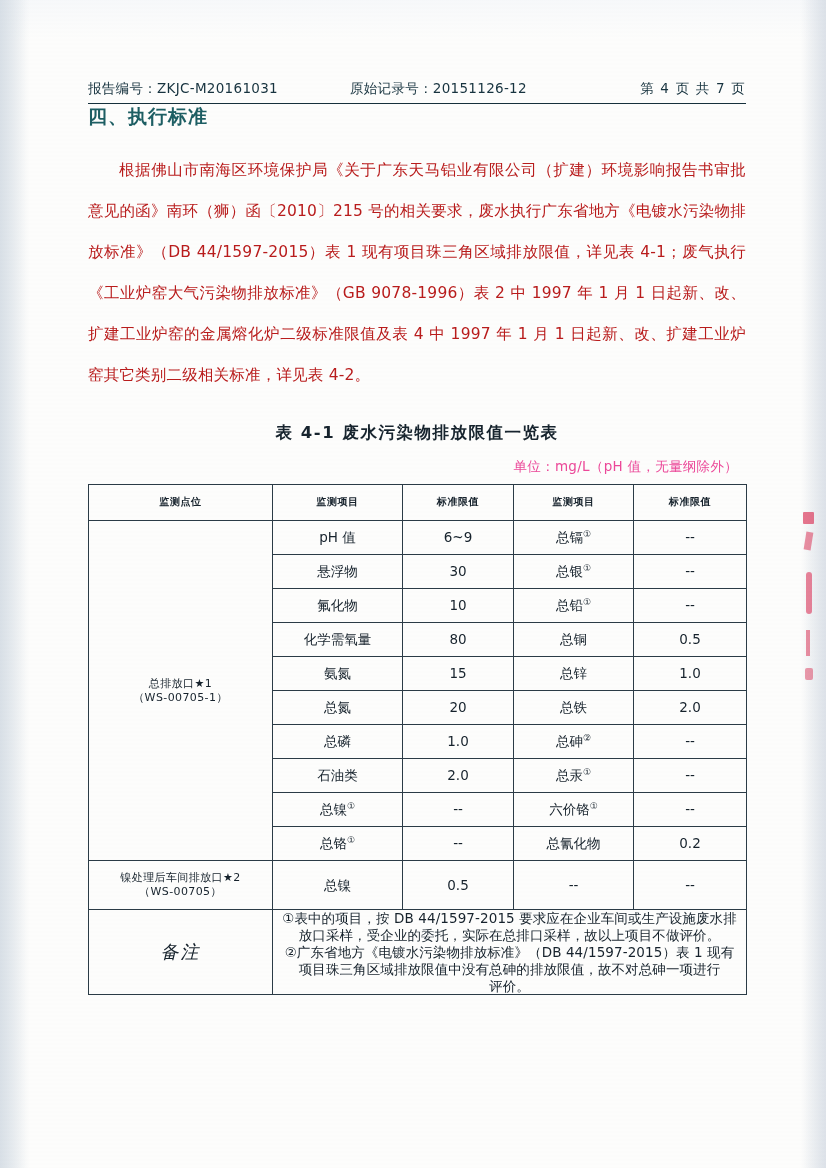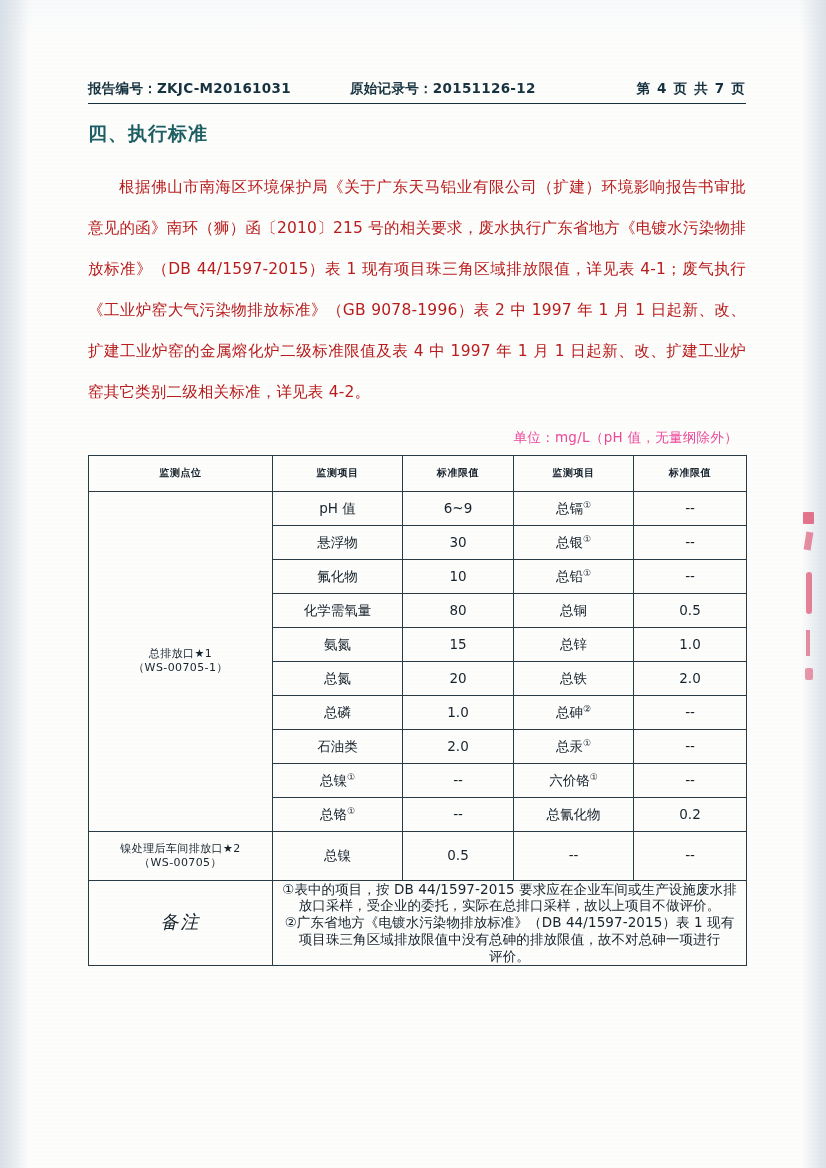--- a/index.html
+++ b/index.html
@@ -48,34 +48,33 @@
     left: 88px;
     top: 80px;
     width: 658px;
   }
 
   
   .doc-header {
     display: flex;
     align-items: baseline;
     font-size: 13.5px;
-    font-weight: 700;
+    font-weight: 400;
     color: #17333f;
     letter-spacing: .3px;
     padding-bottom: 5px;
     border-bottom: 1.6px solid #16303c;
     white-space: nowrap;
   }
   .hdr-left   { width: 250px; }
   .hdr-center { flex: 1; text-align: left; padding-left: 12px; }
   .hdr-right  { width: 146px; text-align: right; letter-spacing: 1.2px; }
 
   
   .section-heading {
-    margin-top: 17px;
     font-size: 19px;
     font-weight: 700;
     color: #1d5e63;
     letter-spacing: 1px;
   }
 
   
   .body-para {
     margin-top: 20px;
     font-size: 15.5px;
@@ -181,20 +180,21 @@
   <div class="doc-header">
     <span class="hdr-left">报告编号：ZKJC-M20161031</span>
     <span class="hdr-center">原始记录号：20151126-12</span>
     <span class="hdr-right">第 4 页 共 7 页</span>
   </div>
 
   <div class="section-heading">四、执行标准</div>
 
   <p class="body-para">根据佛山市南海区环境保护局《关于广东天马铝业有限公司（扩建）环境影响报告书审批意见的函》南环（狮）函〔2010〕215 号的相关要求，废水执行广东省地方《电镀水污染物排放标准》（DB 44/1597-2015）表 1 现有项目珠三角区域排放限值，详见表 4-1；废气执行《工业炉窑大气污染物排放标准》（GB 9078-1996）表 2 中 1997 年 1 月 1 日起新、改、扩建工业炉窑的金属熔化炉二级标准限值及表 4 中 1997 年 1 月 1 日起新、改、扩建工业炉窑其它类别二级相关标准，详见表 4-2。</p>
 
+  <div class="table-title">表 4-1   废水污染物排放限值一览表</div>
   <div class="table-unit">单位：mg/L（pH 值，无量纲除外）</div>
 
   <table class="limits">
     <colgroup>
       <col style="width:184px">
       <col style="width:130px">
       <col style="width:111px">
       <col style="width:120px">
       <col style="width:113px">
     </colgroup>

